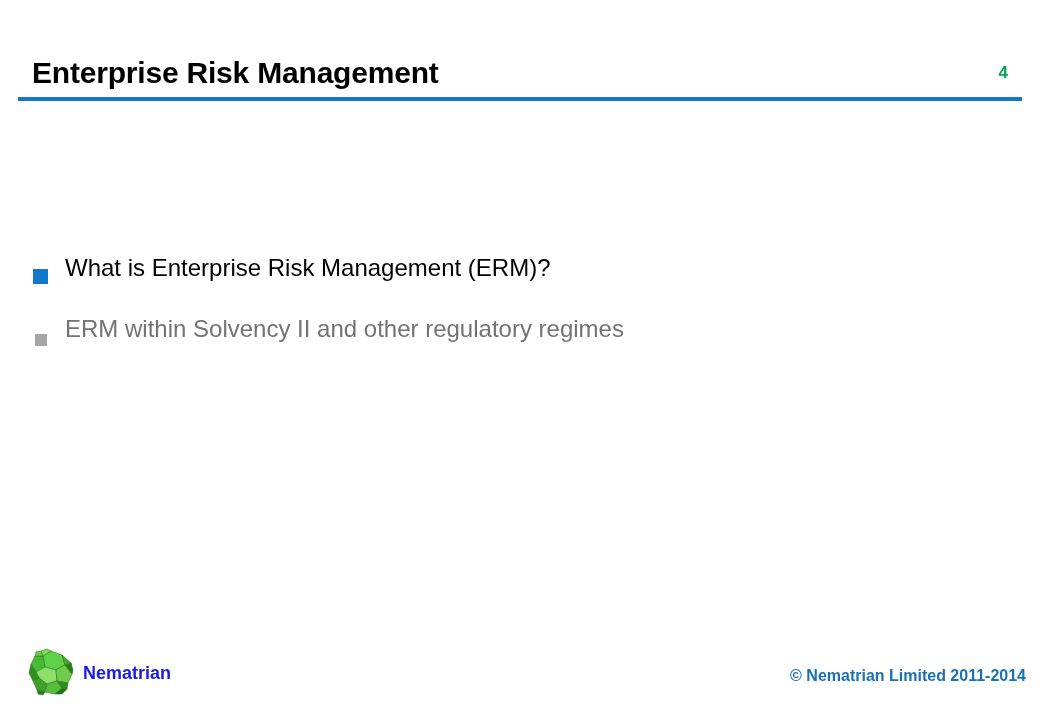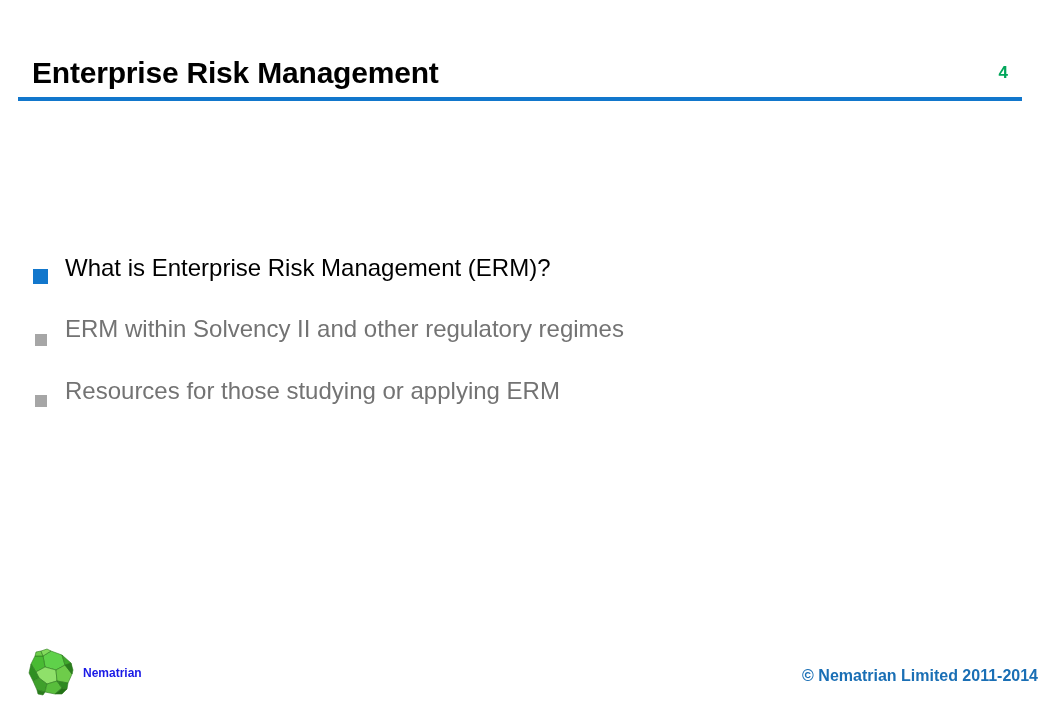--- a/index.html
+++ b/index.html
@@ -113,30 +113,30 @@
     align-items: center;
   }
 
   .logo-mark {
     width: 50px;
     height: 50px;
     display: block;
   }
 
   .logo-wordmark {
-    font-size: 12px;
+    font-size: 18px;
     font-weight: bold;
     color: #1a1ae6;
     margin-left: 7px;
     letter-spacing: 0px;
   }
 
   .footer-copyright {
     position: absolute;
-    right: 2px;
+    right: 14px;
     bottom: 35px;
     font-size: 16px;
     font-weight: bold;
     color: #1a6fb5;
     white-space: nowrap;
   }
 </style>
 </head>
 <body>
 
@@ -153,24 +153,20 @@
     <div class="bullet-row active">
       <span class="bullet-marker"></span>
       <span class="bullet-text">What is Enterprise Risk Management (ERM)?</span>
     </div>
 
     <div class="bullet-row dim">
       <span class="bullet-marker"></span>
       <span class="bullet-text">ERM within Solvency II and other regulatory regimes</span>
     </div>
 
-    <div class="bullet-row dim">
-      <span class="bullet-marker"></span>
-      <span class="bullet-text">Resources for those studying or applying ERM</span>
-    </div>
 
 
   </div>
 
   <div class="footer-logo">
     <svg class="logo-mark" viewBox="0 0 100 100">
 
       <g stroke="#2d7a1e" stroke-width="1.2" stroke-linejoin="round">
         <polygon points="50,6 72,14 78,34 60,44 38,38 34,16" fill="#5fd14a"></polygon>
         <polygon points="72,14 90,30 92,52 78,34" fill="#3fa82c"></polygon>

